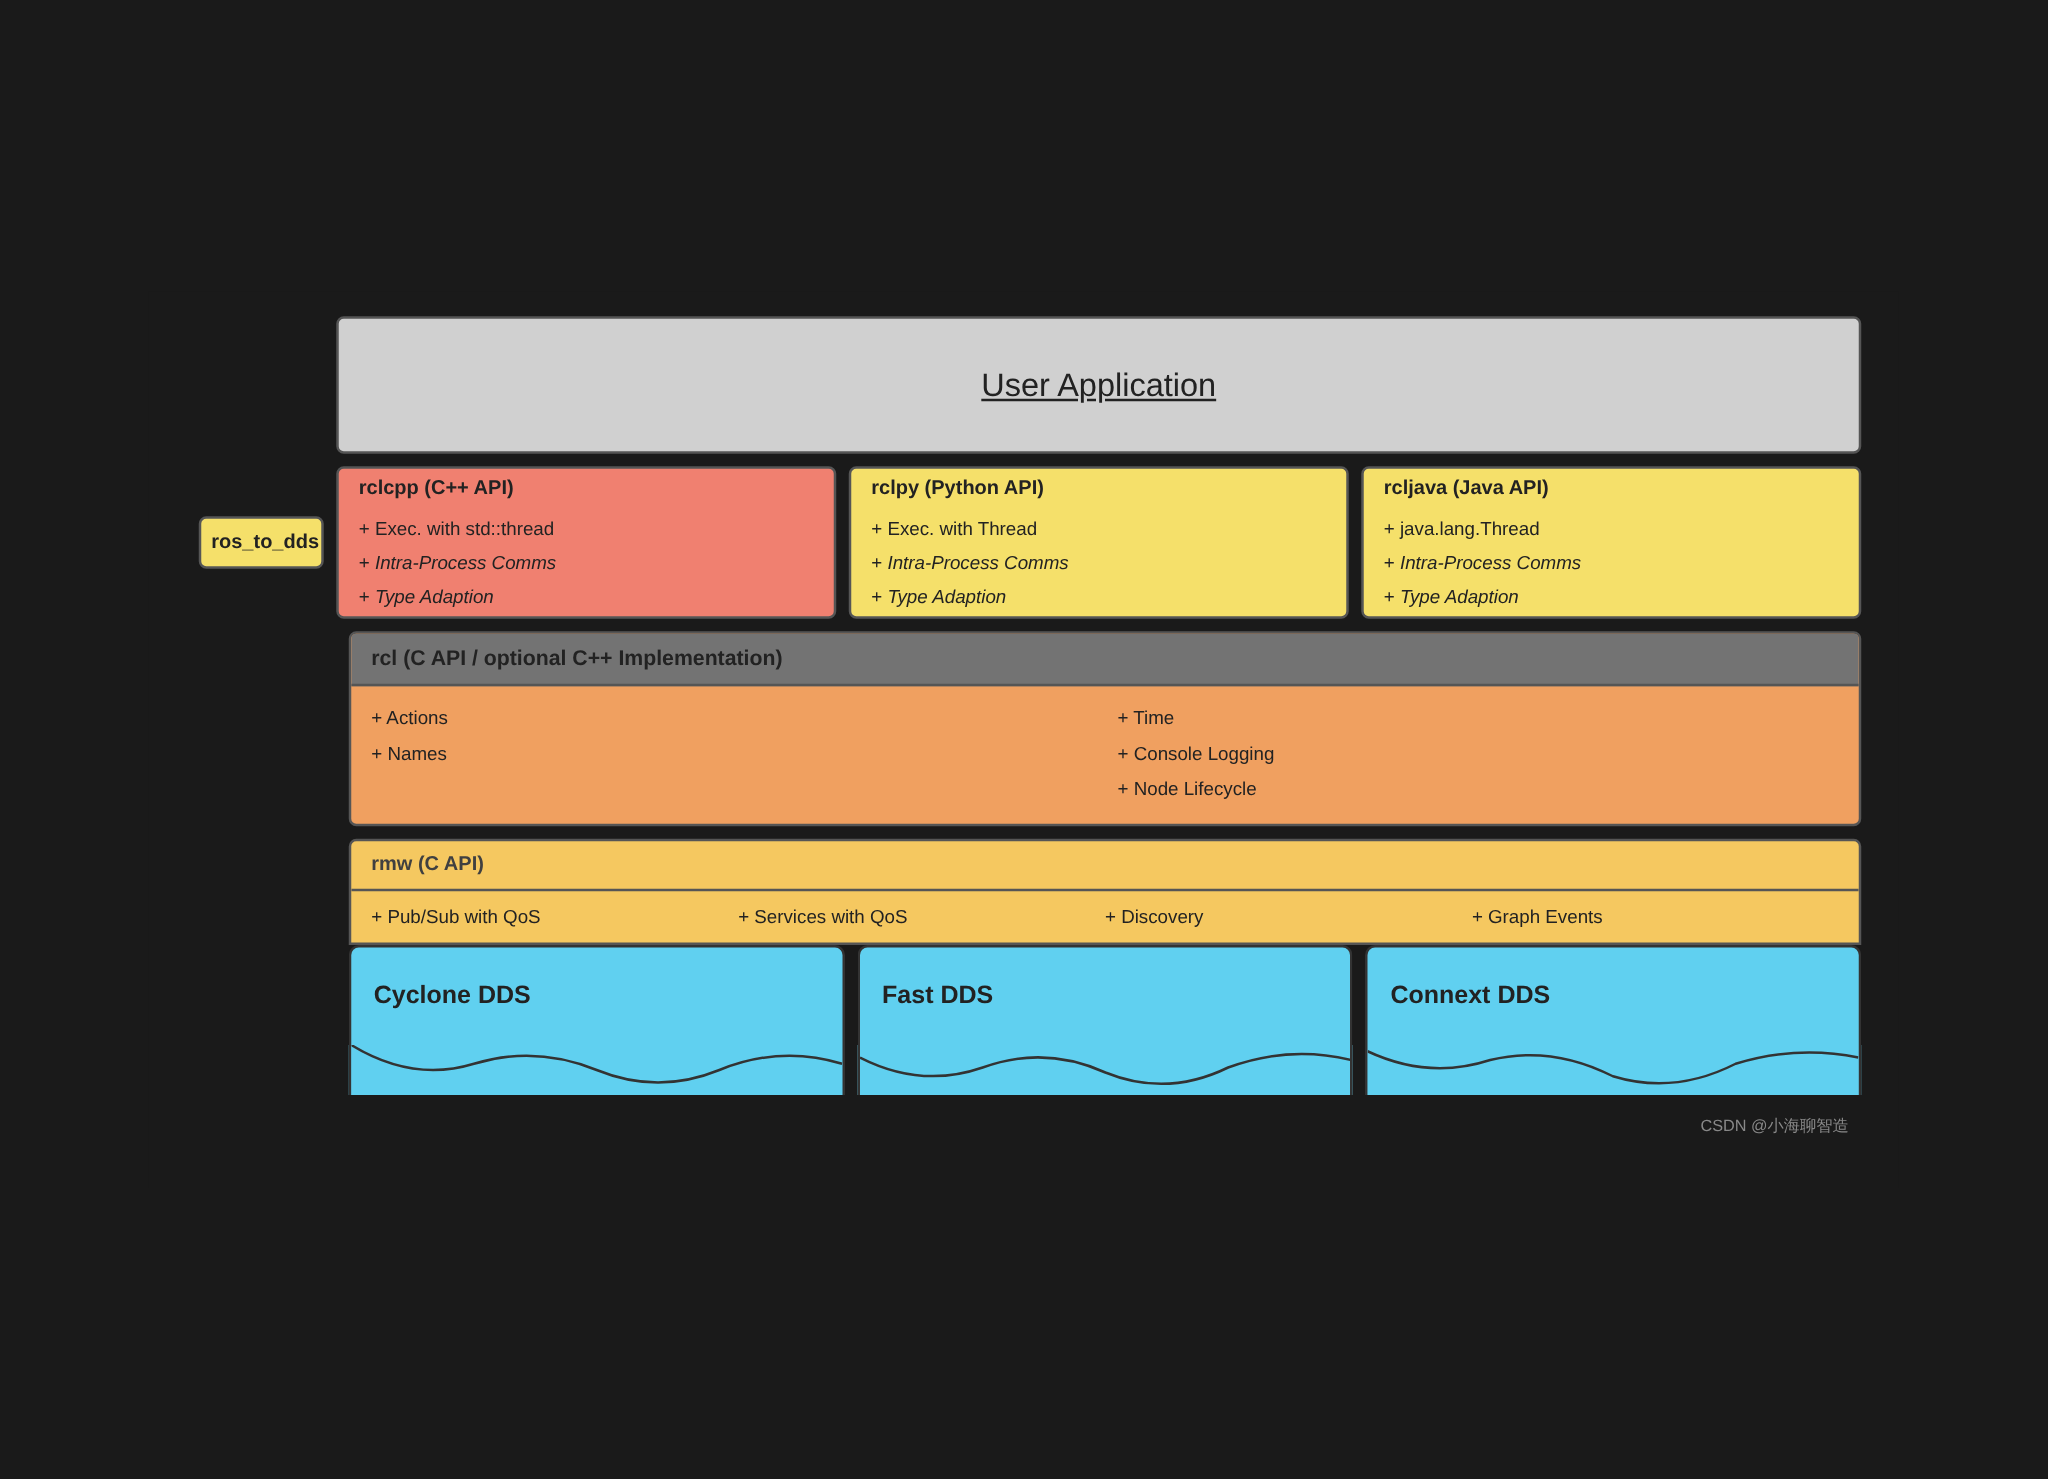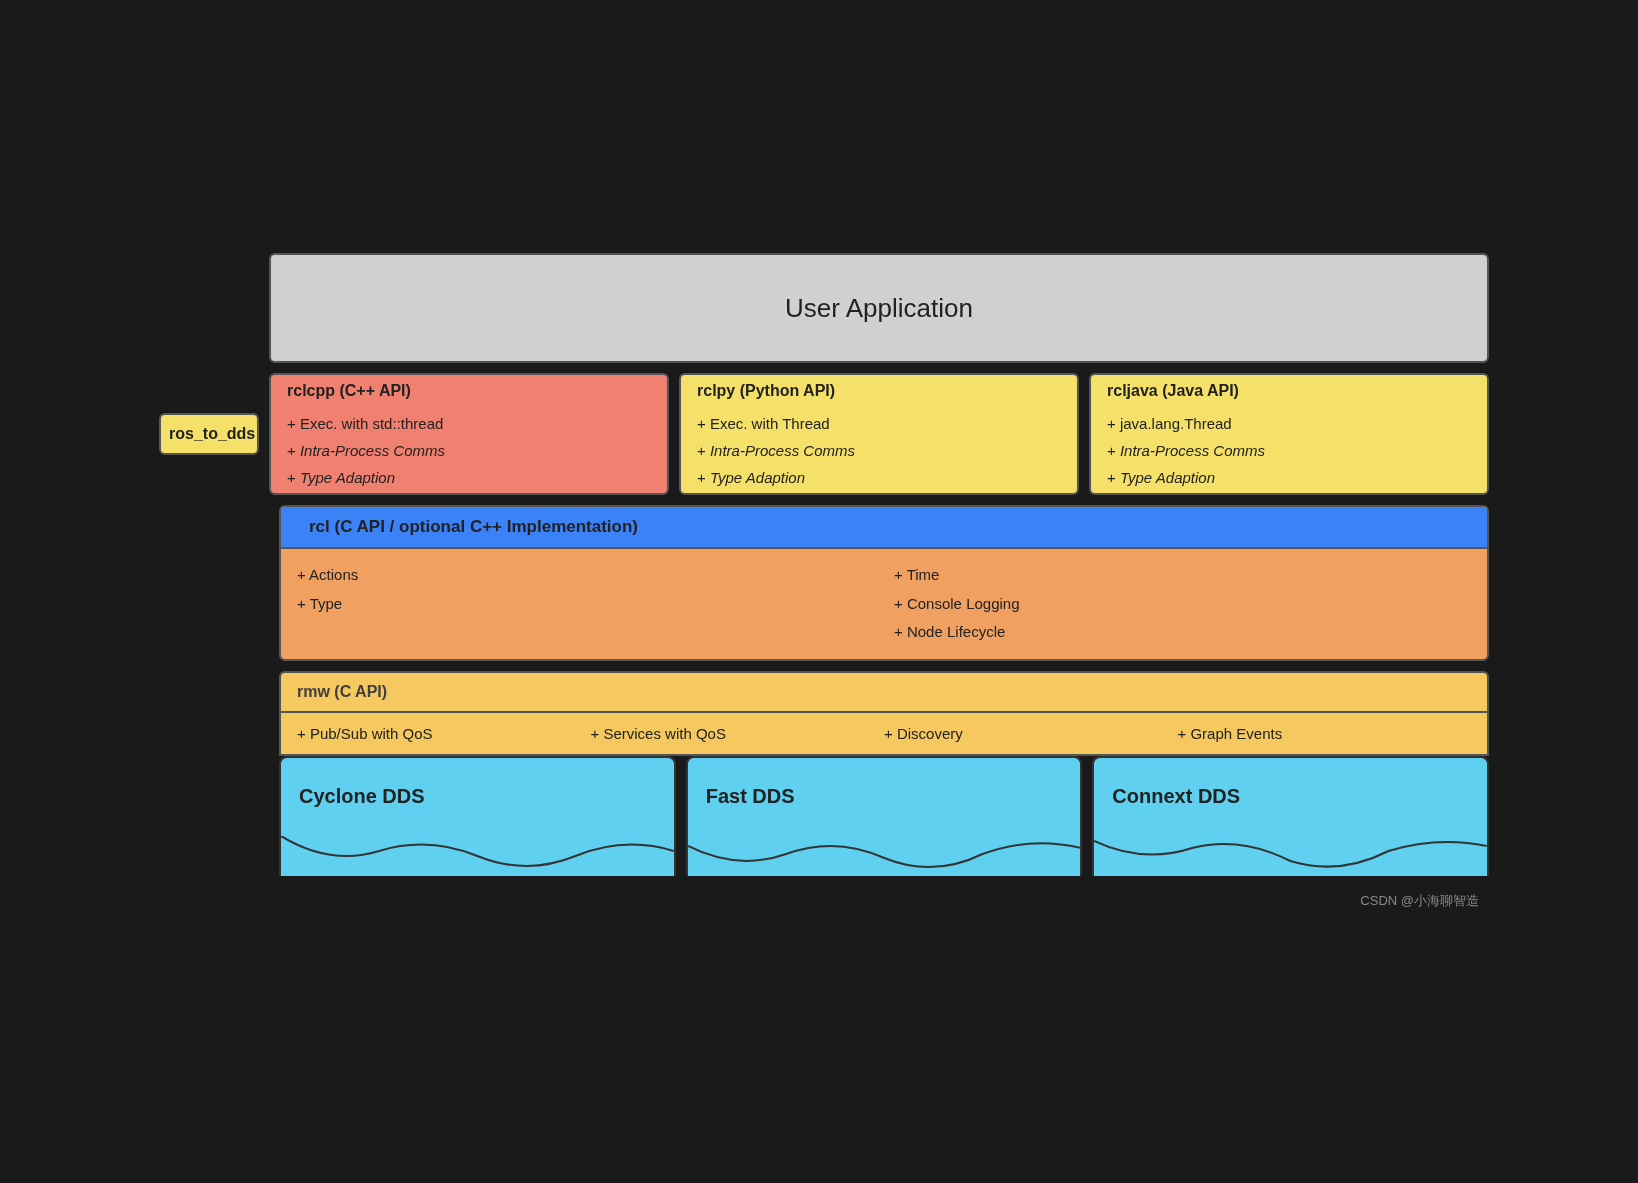--- a/index.html
+++ b/index.html
@@ -30,20 +30,21 @@
       flex: 1;
       background: #d0d0d0;
       border: 2px solid #555;
       border-radius: 6px;
       display: flex;
       align-items: center;
       justify-content: center;
       height: 110px;
       font-size: 26px;
       color: #222;
+      text-decoration: underline;
     }
     
     .ros-row {
       display: flex;
       align-items: stretch;
       margin-bottom: 10px;
       gap: 0;
     }
     .ros-label-cell {
       width: 120px;
@@ -105,26 +106,26 @@
     }
     .rcl-outer {
       flex: 1;
       margin-left: 130px;
       background: #f0a060;
       border: 2px solid #555;
       border-radius: 6px;
       overflow: hidden;
     }
     .rcl-header {
-      padding: 10px 28px;
+      padding: 10px 16px;
       font-size: 17px;
       font-weight: bold;
       color: #222;
       border-bottom: 2px solid #555;
-      background: #3b82f6;
+      background: #737373;
     }
     .rcl-content {
       display: flex;
       padding: 12px 16px;
       gap: 20px;
     }
     .rcl-col {
       flex: 1;
       font-size: 15px;
       line-height: 1.9;
@@ -224,21 +225,21 @@
       </div>
     </div>
   </div>
 
   <div class="rcl-row">
     <div class="rcl-outer">
       <div class="rcl-header">rcl (C API / optional C++ Implementation)</div>
       <div class="rcl-content">
         <div class="rcl-col">
           <div>+ Actions</div>
-          <div>+ Type</div>
+          <div>+ Names</div>
         </div>
         <div class="rcl-col">
           <div>+ Time</div>
           <div>+ Console Logging</div>
           <div>+ Node Lifecycle</div>
         </div>
       </div>
     </div>
   </div>
 

